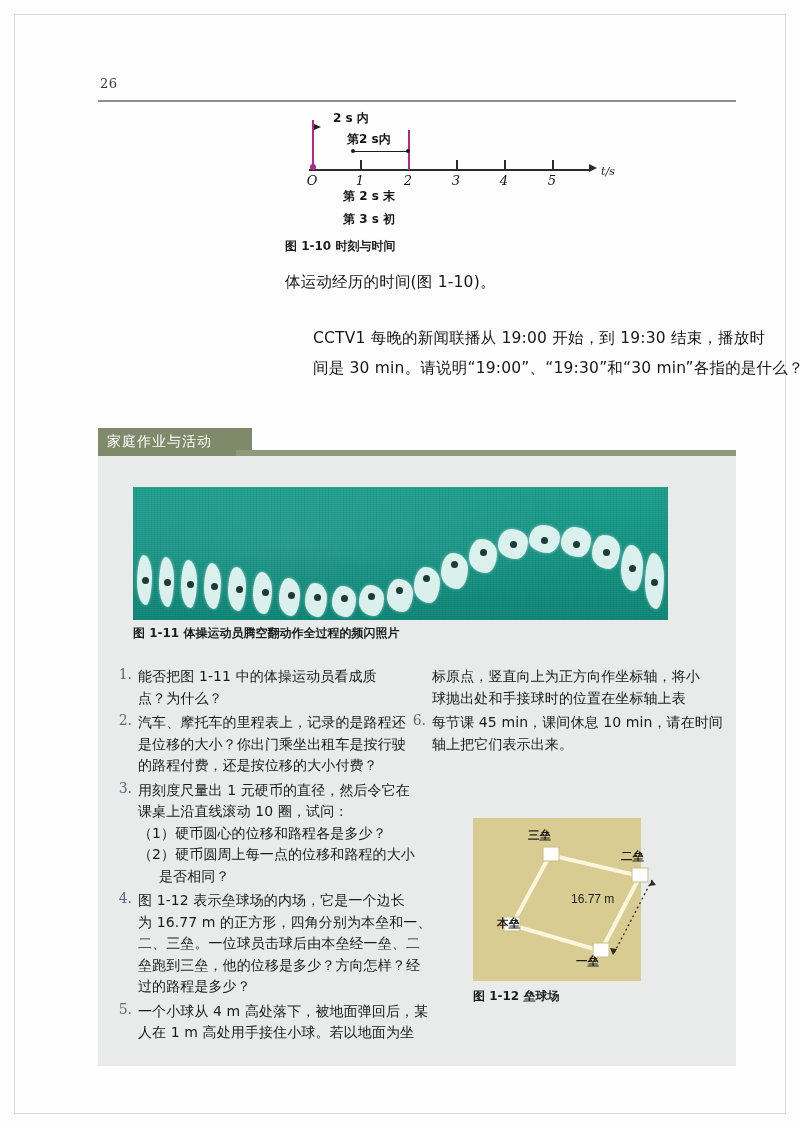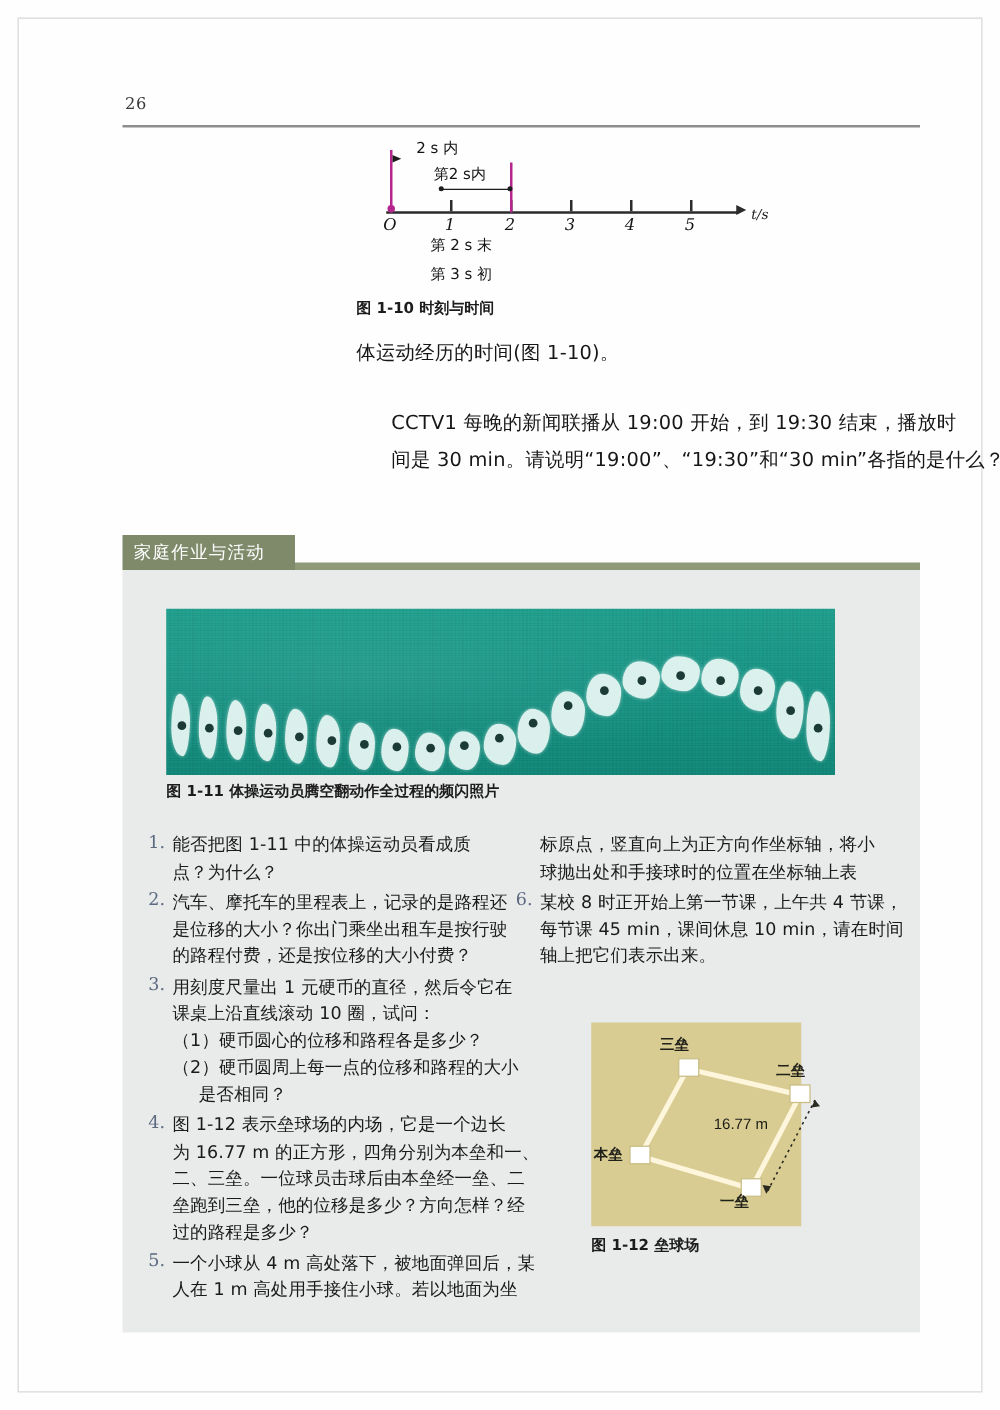--- a/index.html
+++ b/index.html
@@ -118,20 +118,21 @@
     width: 4px; height: 4px;
     border-radius: 50%;
     background: #1d1d1d;
   }
   .lbl-cn {
     position: absolute;
     font-family: "DejaVu Sans", "Liberation Sans", sans-serif;
     font-size: 12px;
     color: #141414;
     white-space: nowrap;
+    font-weight: bold;
   }
   .lbl-2s-nei   { left: 38px;  top: -2px; }
   .lbl-d2s-nei  { left: 52px;  top: 19px; }
   .lbl-d2s-mo   { left: 74px;  top: 76px; transform: translateX(-50%); }
   .lbl-d3s-chu  { left: 74px;  top: 99px; transform: translateX(-50%); }
 
   
   .fig-caption {
     position: absolute;
     font-size: 12px;
@@ -156,21 +157,21 @@
 
   
   .banner-wrap {
     position: absolute;
     left: 98px; top: 428px;
     width: 638px; height: 28px;
   }
   .banner-tab {
     position: absolute;
     left: 0; top: 0;
-    width: 138px; height: 28px;
+    width: 154px; height: 28px;
     background: #7f8a6b;
   }
   .banner-tab-text {
     position: absolute;
     left: 9px; top: 5px;
     font-size: 14px;
     color: #ffffff;
     letter-spacing: 1px;
     white-space: nowrap;
   }
@@ -262,21 +263,21 @@
   .diamond-svg { position: absolute; left: 0; top: 0; }
   .base-lbl {
     position: absolute;
     font-size: 11.5px;
     color: #20201a;
     font-weight: bold;
     white-space: nowrap;
   }
   .lbl-third  { left: 55px;  top: 10px; }
   .lbl-second { left: 148px; top: 31px; }
-  .lbl-home   { left: 2px;  top: 98px; }
+  .lbl-home   { left: 24px;  top: 98px; }
   .lbl-first  { left: 103px; top: 136px; }
   .lbl-dim {
     position: absolute;
     left: 98px; top: 74px;
     font-family: Liberation Sans, sans-serif;
     font-size: 12px;
     color: #1c1c16;
     white-space: nowrap;
   }
 </style>
@@ -440,21 +441,20 @@
   <div class="qcol qcol-right">
 
     <div class="qitem">
       <div class="cont-line">标原点，竖直向上为正方向作坐标轴，将小</div>
       <div class="cont-line">球抛出处和手接球时的位置在坐标轴上表</div>
     </div>
 
     <div class="qitem">
       <div class="qnum">6.</div>
       <div class="qbody">
-        <div class="qline">某校 8 时正开始上第一节课，上午共 4 节课，</div>
         <div class="qline">每节课 45 min，课间休息 10 min，请在时间</div>
         <div class="qline">轴上把它们表示出来。</div>
       </div>
     </div>
   </div>
 
   <div class="fig112">
     <svg class="diamond-svg" width="199" height="163" viewBox="0 0 199 163">
 
       <polygon points="39,107 77,37 167,58 128,133" fill="none" stroke="#fdf6dc" stroke-width="4"></polygon>

